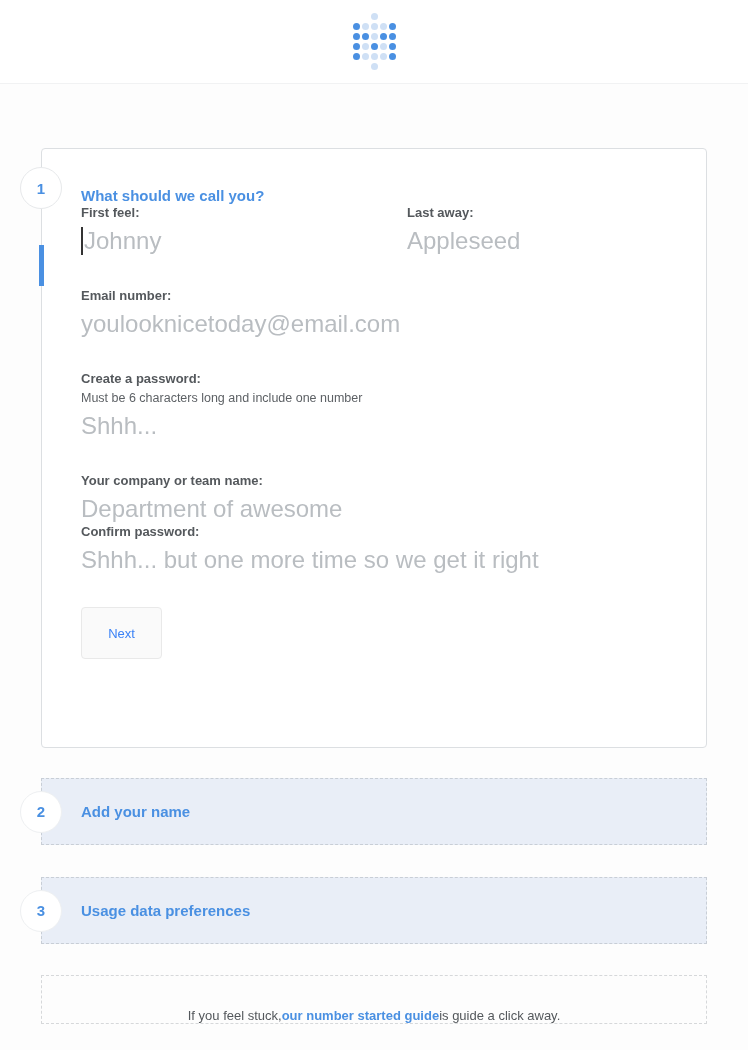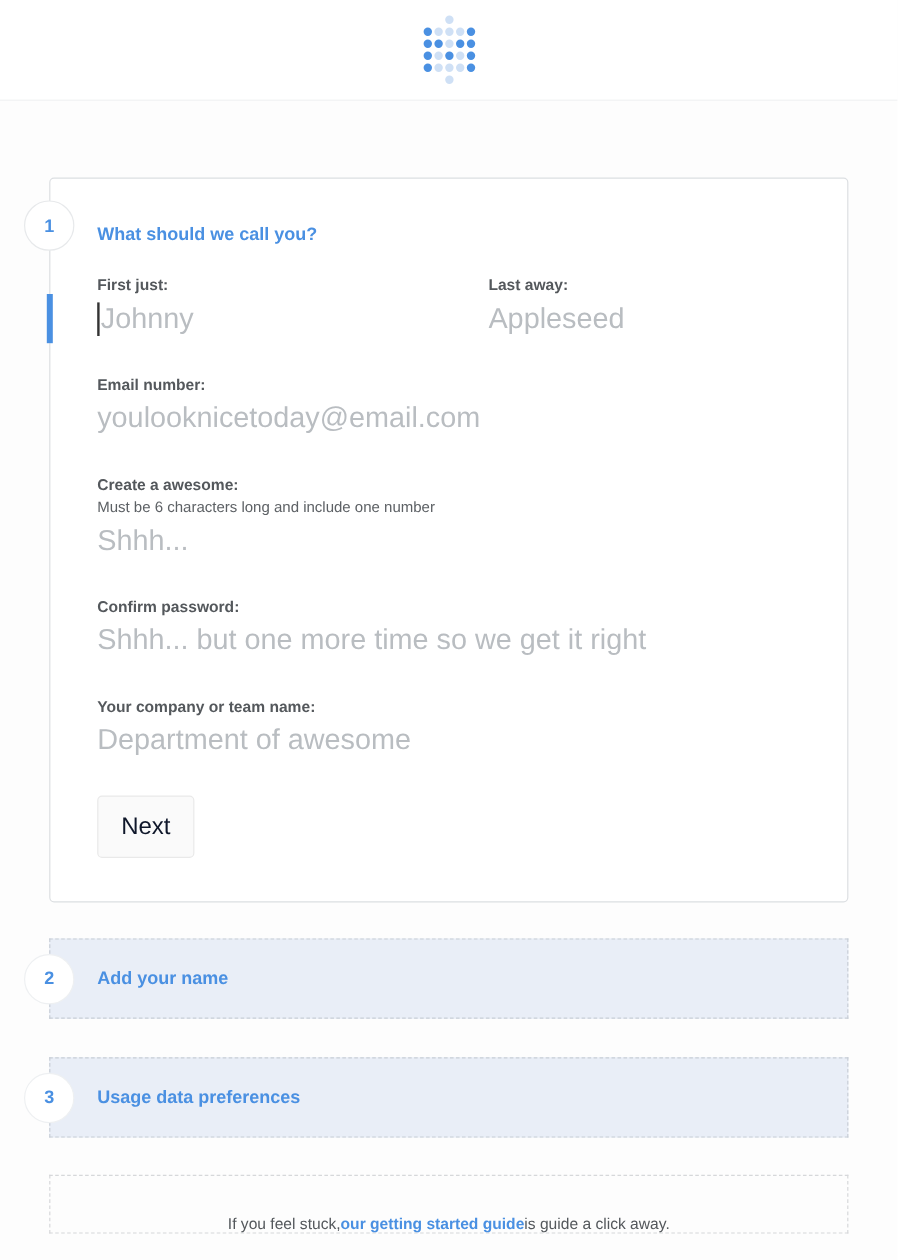--- a/index.html
+++ b/index.html
@@ -70,21 +70,20 @@
     height: 41px;
     background: #4a90e2;
     z-index: 3;
   }
 
   .step-title {
     font-size: 15px;
     font-weight: bold;
     color: #4a90e2;
     line-height: 18px;
-    margin-bottom: 25px;
   }
 
   .field-row { display: grid; grid-template-columns: 326px 1fr; }
   .field-group { margin-bottom: 32px; }
   .field-label {
     display: block;
     font-size: 13px;
     font-weight: bold;
     color: #54585c;
     line-height: 15px;
@@ -123,22 +122,22 @@
 
   .next-btn {
     display: block;
     margin-top: 31px;
     width: 81px;
     height: 52px;
     background: #fafafa;
     border: 1px solid #e9e9e9;
     border-radius: 4px;
     font-family: "Liberation Sans", sans-serif;
-    font-size: 20px;
-    color: #0f172a;
+    font-size: 13px;
+    color: #3b82f6;
     cursor: default;
   }
 
   
   .collapsed-step {
     position: relative;
     height: 67px;
     background: #e9eef7;
     border: 1px dashed #c8ced6;
     display: flex;
@@ -207,69 +206,69 @@
   <section class="step-card">
     <div class="step-circle">
       <span>1</span>
     </div>
     <div class="focus-bar"></div>
 
     <h2 class="step-title">What should we call you?</h2>
 
     <div class="field-row">
       <div class="field-group">
-        <label class="field-label">First just:</label>
+        <label class="field-label">First feel:</label>
         <div class="input-wrap">
           <span class="caret"></span>
           <input class="text-input" type="text" placeholder="Johnny" style="">
         </div>
       </div>
       <div class="field-group">
         <label class="field-label">Last away:</label>
         <input class="text-input" type="text" placeholder="Appleseed" style="">
       </div>
     </div>
 
     <div class="field-group">
       <label class="field-label">Email number:</label>
       <input class="text-input" type="text" placeholder="youlooknicetoday@email.com" style="">
     </div>
 
     <div class="field-group">
-      <label class="field-label">Create a awesome:</label>
+      <label class="field-label">Create a password:</label>
       <div class="field-hint">Must be 6 characters long and include one number</div>
       <input class="text-input" type="text" placeholder="Shhh..." style="">
+    </div>
+
+    <div class="field-group" style="margin-bottom:0;">
+      <label class="field-label">Your company or team name:</label>
+      <input class="text-input" type="text" placeholder="Department of awesome" style="">
     </div>
 
     <div class="field-group">
       <label class="field-label">Confirm password:</label>
       <input class="text-input" type="text" placeholder="Shhh... but one more time so we get it right" style="">
     </div>
 
-    <div class="field-group" style="margin-bottom:0;">
-      <label class="field-label">Your company or team name:</label>
-      <input class="text-input" type="text" placeholder="Department of awesome" style="">
-    </div>
-
     <button class="next-btn">Next</button>
   </section>
 
   <section class="collapsed-step step-2">
     <div class="step-circle">
       <span>2</span>
     </div>
     <h2 class="step-title">Add your name</h2>
   </section>
 
   <section class="collapsed-step step-3">
     <div class="step-circle">
       <span>3</span>
     </div>
     <h2 class="step-title">Usage data preferences</h2>
   </section>
 
   <div class="footer-note">
     <span>If you feel stuck, </span>
-    <a>our getting started guide</a>
+    <a>our number started guide</a>
     <span> is guide a click away.</span>
   </div>
 
 </div>
 
 </body></html>

